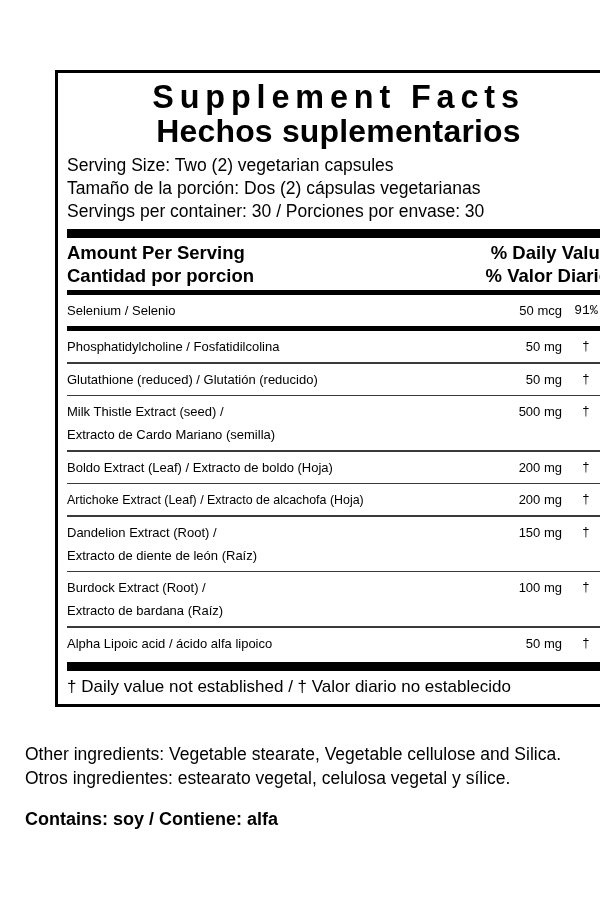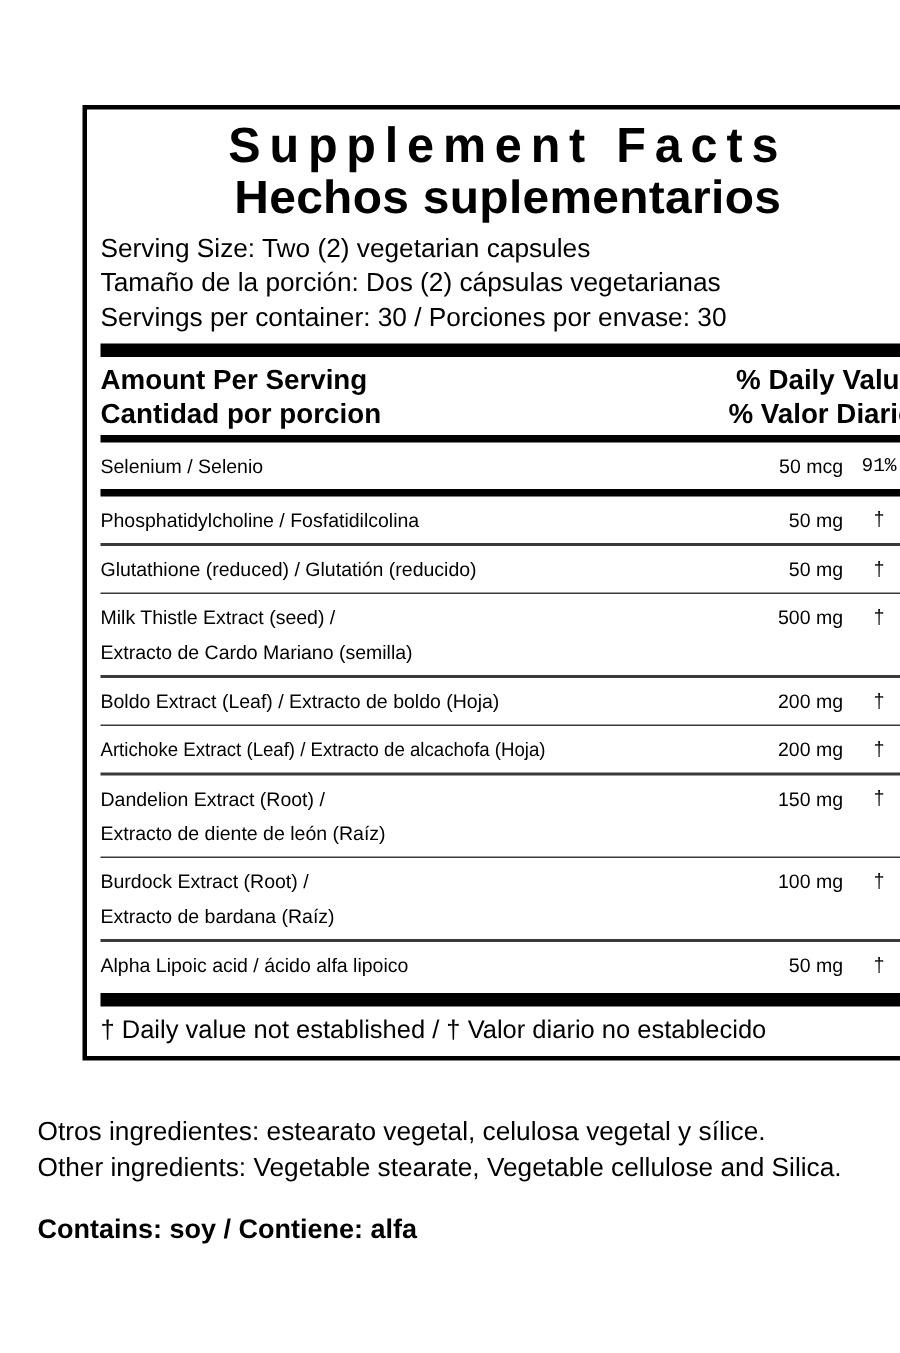--- a/index.html
+++ b/index.html
@@ -258,18 +258,18 @@
       <span class="ing-dv">†</span>
     </div>
 
     <div class="rule-thick"></div>
 
     <div class="footnote">† Daily value not established  / † Valor diario no establecido</div>
 
   </div>
 
   <div class="outside-block">
+    <div class="other-line">Other ingredients: Vegetable stearate,  Vegetable cellulose and Silica.</div>
     <div class="other-line">Otros ingredientes: estearato vegetal, celulosa vegetal y sílice.</div>
-    <div class="other-line">Other ingredients: Vegetable stearate,  Vegetable cellulose and Silica.</div>
     <div class="contains-line">Contains: soy / Contiene: alfa</div>
   </div>
 
 </div>
 
 </body></html>

